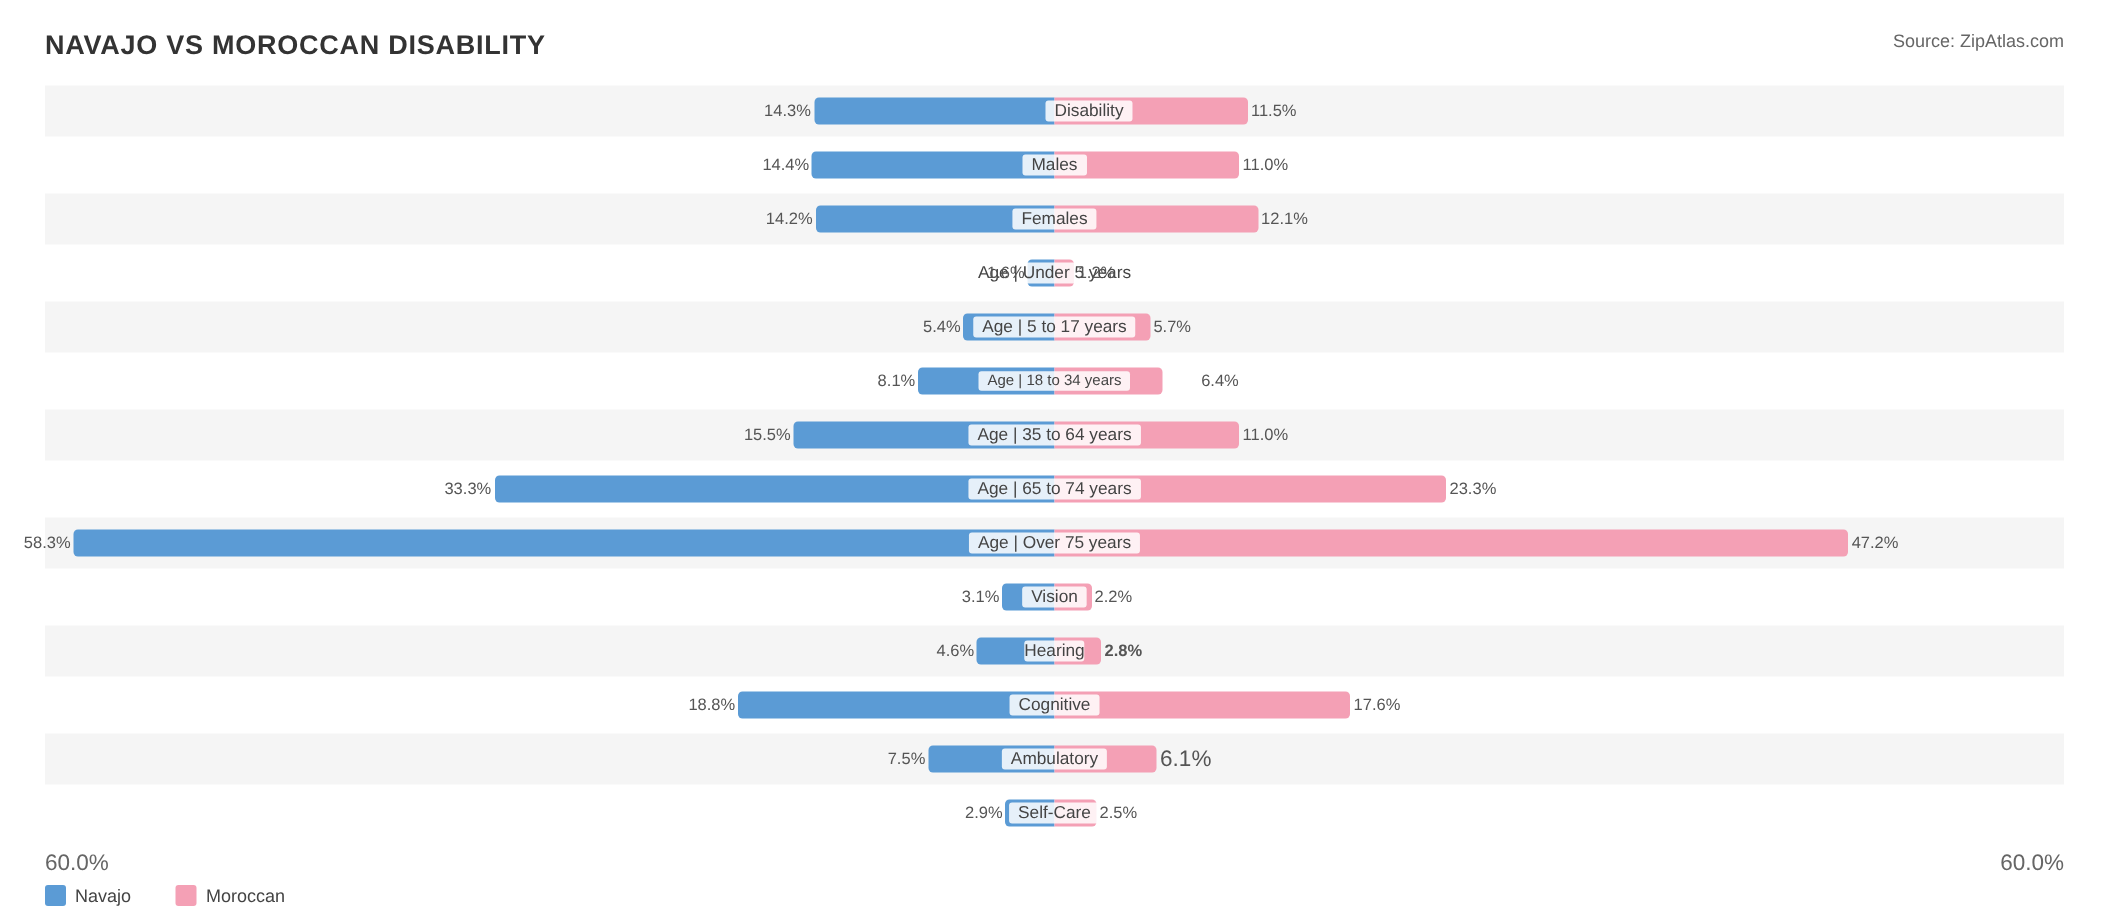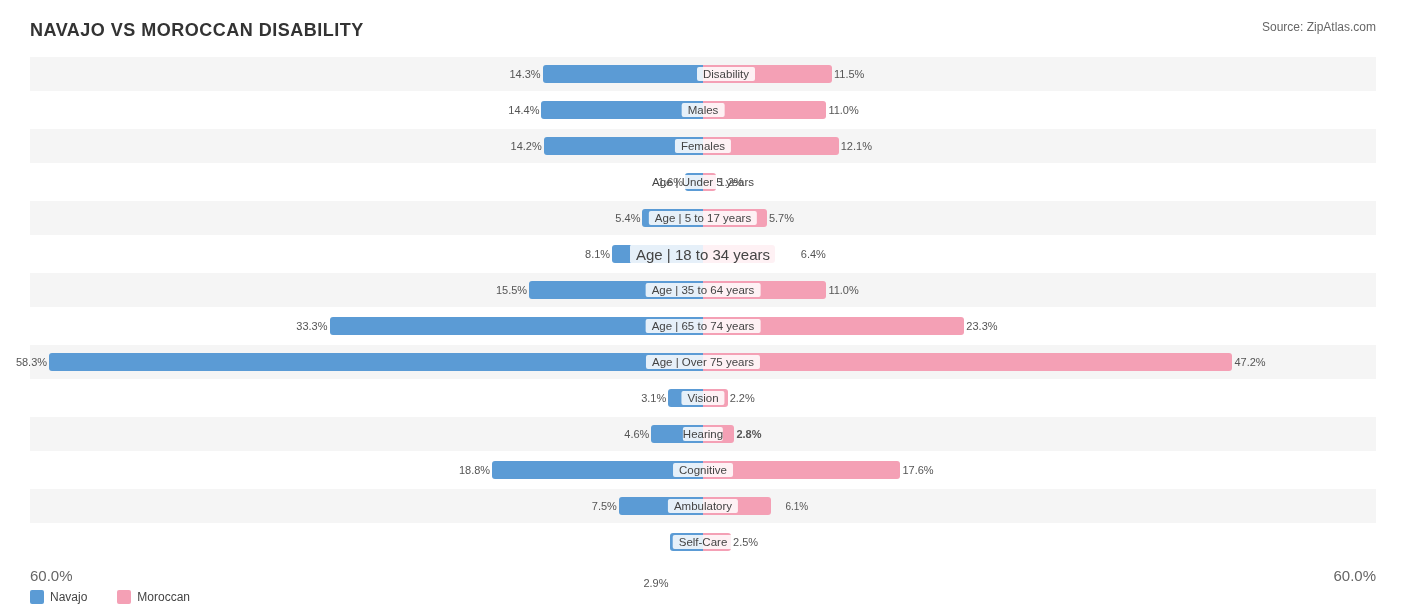--- a/index.html
+++ b/index.html
@@ -156,21 +156,21 @@
       <div style="position:absolute;left:calc(50% + 4.75% + 2px);top:50%;transform:translateY(-50%);font-size:11px;color:#555;white-space:nowrap;z-index:3;">5.7%</div>
     </div>
   </div>
     <div class="bar-row white" style="position: relative; height: 34px;">
     <div style="position:absolute;left:0;right:0;top:0;bottom:0;">
 
       <div style="position:absolute;right:50%;width:6.749999999999999%;height:18px;top:50%;transform:translateY(-50%);background:#5b9bd5;border-radius:3px 0 0 3px;"></div>
 
       <div style="position:absolute;left:50%;width:5.333333333333334%;height:18px;top:50%;transform:translateY(-50%);background:#f4a0b5;border-radius:0 3px 3px 0;"></div>
 
-      <div style="position:absolute;left:50%;top:50%;transform:translate(-50%,-50%);font-size:15px;color:#444;background:rgba(255,255,255,0.85);padding:1px 6px;border-radius:2px;white-space:nowrap;z-index:3;">Age | 18 to 34 years</div>
+      <div style="position:absolute;left:50%;top:50%;transform:translate(-50%,-50%);font-size:10px;color:#444;background:rgba(255,255,255,0.85);padding:1px 6px;border-radius:2px;white-space:nowrap;z-index:3;">Age | 18 to 34 years</div>
 
       <div style="position:absolute;right:calc(50% + 6.749999999999999% + 2px);top:50%;transform:translateY(-50%);font-size:11px;color:#555;white-space:nowrap;z-index:3;">8.1%</div>
 
       <div style="position:absolute;left:calc(50% + 5.333333333333334% + 2px);top:50%;transform:translateY(-50%);font-size:11px;color:#555;white-space:nowrap;z-index:3;padding-left:24px;">6.4%</div>
     </div>
   </div>
     <div class="bar-row striped" style="position: relative; height: 34px;">
     <div style="position:absolute;left:0;right:0;top:0;bottom:0;">
 
       <div style="position:absolute;right:50%;width:12.916666666666668%;height:18px;top:50%;transform:translateY(-50%);background:#5b9bd5;border-radius:3px 0 0 3px;"></div>
@@ -258,33 +258,33 @@
     <div style="position:absolute;left:0;right:0;top:0;bottom:0;">
 
       <div style="position:absolute;right:50%;width:6.25%;height:18px;top:50%;transform:translateY(-50%);background:#5b9bd5;border-radius:3px 0 0 3px;"></div>
 
       <div style="position:absolute;left:50%;width:5.083333333333333%;height:18px;top:50%;transform:translateY(-50%);background:#f4a0b5;border-radius:0 3px 3px 0;"></div>
 
       <div style="position:absolute;left:50%;top:50%;transform:translate(-50%,-50%);font-size:11.5px;color:#444;background:rgba(255,255,255,0.85);padding:1px 6px;border-radius:2px;white-space:nowrap;z-index:3;">Ambulatory</div>
 
       <div style="position:absolute;right:calc(50% + 6.25% + 2px);top:50%;transform:translateY(-50%);font-size:11px;color:#555;white-space:nowrap;z-index:3;">7.5%</div>
 
-      <div style="position:absolute;left:calc(50% + 5.083333333333333% + 2px);top:50%;transform:translateY(-50%);font-size:10px;color:#555;white-space:nowrap;z-index:3;margin-left:12px;">6.1%</div>
+      <div style="position:absolute;left:calc(50% + 5.083333333333333% + 2px);top:50%;transform:translateY(-50%);font-size:15px;color:#555;white-space:nowrap;z-index:3;">6.1%</div>
     </div>
   </div>
     <div class="bar-row white" style="position: relative; height: 34px;">
     <div style="position:absolute;left:0;right:0;top:0;bottom:0;">
 
       <div style="position:absolute;right:50%;width:2.4166666666666665%;height:18px;top:50%;transform:translateY(-50%);background:#5b9bd5;border-radius:3px 0 0 3px;"></div>
 
       <div style="position:absolute;left:50%;width:2.083333333333333%;height:18px;top:50%;transform:translateY(-50%);background:#f4a0b5;border-radius:0 3px 3px 0;"></div>
 
       <div style="position:absolute;left:50%;top:50%;transform:translate(-50%,-50%);font-size:11.5px;color:#444;background:rgba(255,255,255,0.85);padding:1px 6px;border-radius:2px;white-space:nowrap;z-index:3;">Self-Care</div>
 
-      <div style="position:absolute;right:calc(50% + 2.4166666666666665% + 2px);top:50%;transform:translateY(-50%);font-size:11px;color:#555;white-space:nowrap;z-index:3;margin-top:41px;">2.9%</div>
+      <div style="position:absolute;right:calc(50% + 2.4166666666666665% + 2px);top:50%;transform:translateY(-50%);font-size:11px;color:#555;white-space:nowrap;z-index:3;">2.9%</div>
 
       <div style="position:absolute;left:calc(50% + 2.083333333333333% + 2px);top:50%;transform:translateY(-50%);font-size:11px;color:#555;white-space:nowrap;z-index:3;">2.5%</div>
     </div>
   </div>
   </div>
 
 <div class="axis-line">
   <span>60.0%</span>
   <span>60.0%</span>
 </div>

